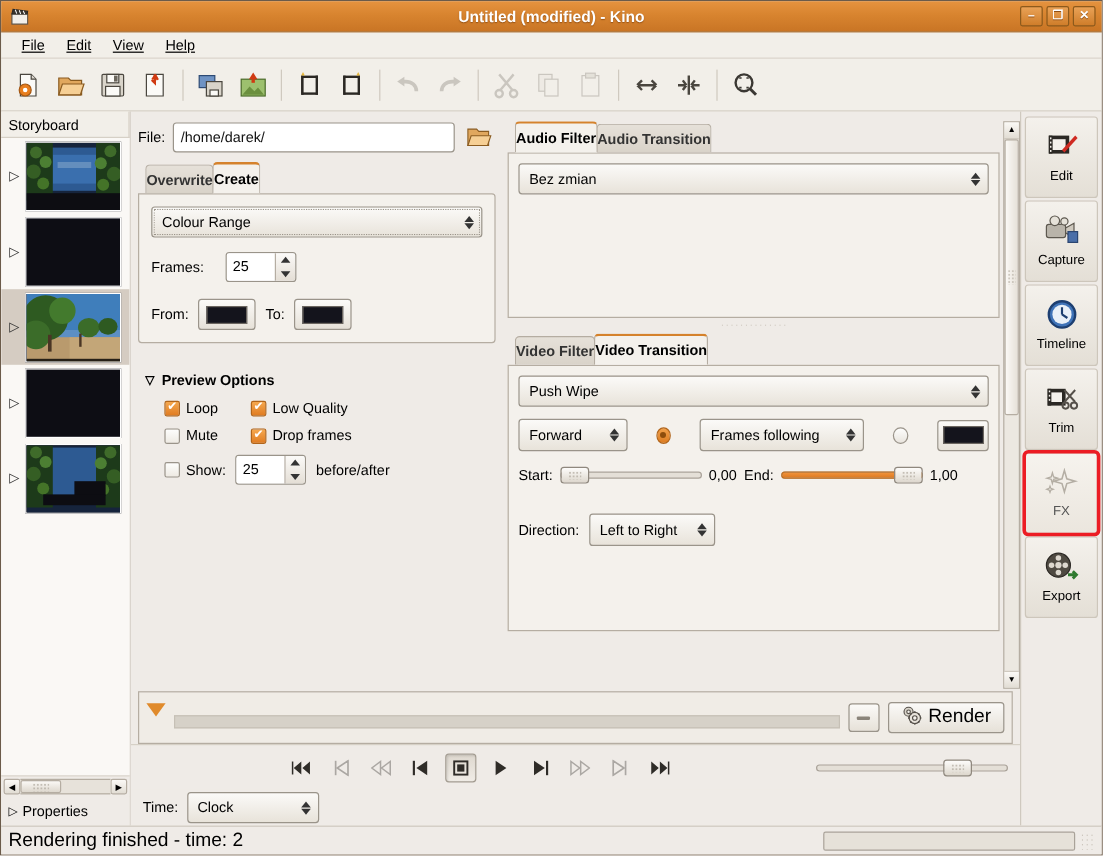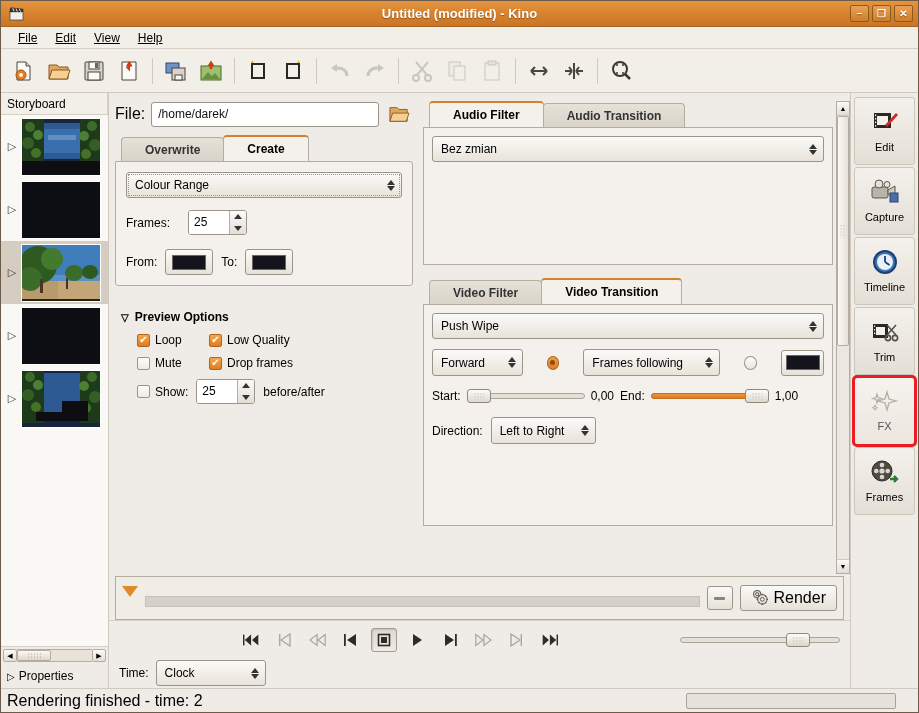--- a/index.html
+++ b/index.html
@@ -86,28 +86,28 @@
   .sb-props .tri { font-size:10px; }
   .sb-props .lbl { font-size:12px; }
 
   
   .center { flex:1 1 auto; display:flex; flex-direction:column; min-width:0; background:#efebe7; }
   .panes { flex:1 1 auto; display:flex; min-height:0; padding:4px 0 0 0; }
 
   
   .pane-left { width:310px; flex:0 0 310px; padding:4px 6px 0 6px; display:flex; flex-direction:column; }
   .file-row { display:flex; align-items:center; gap:6px; margin-bottom:8px; }
-  .file-row label { font-size:16px;text-align:center; }
+  .file-row label { font-size:12px;text-align:center; }
   .file-input { flex:1 1 auto; height:25px; border:1px solid #9a948a; border-radius:3px;
                 background:#fff; padding:0 6px; font-size:12px; line-height:23px; color:#111; }
   .folder-btn { width:28px; height:26px; display:flex; align-items:center; justify-content:center; cursor:pointer; }
 
   .tabs { display:flex; align-items:flex-end; height:26px; padding-left:6px; }
   .tab {
-    height:24px; padding:0 23px; display:flex; align-items:center; font-size:12px; font-weight:bold;
+    height:24px; padding:0 0; display:flex; align-items:center; font-size:12px; font-weight:bold;
     border:1px solid #b5ada2; border-bottom:none; border-radius:4px 4px 0 0;
     background:linear-gradient(to bottom,#e6e1d9,#d9d3c9); margin-right:-1px; cursor:pointer; color:#333;
   }
   .tab.active { background:#f4f1ec; border-top:2px solid #d5822c; height:26px; color:#000; z-index:2; }
   .tab-body { border:1px solid #b5ada2; background:#f4f1ec; padding:10px; border-radius:0 3px 3px 3px; }
 
   .combo { height:26px; border:1px solid #9a948a; border-radius:3px;
            background:linear-gradient(to bottom,#fbfaf8,#e8e3da);
            display:flex; align-items:center; padding:0 4px 0 8px; font-size:12px; cursor:pointer; }
   .combo .lbl { flex:1 1 auto; }
@@ -166,21 +166,21 @@
   .slider { position:relative; height:14px; display:flex; align-items:center; }
   .sl-track { height:6px; border:1px solid #a9a299; border-radius:3px; background:#e4dfd7; width:100%; }
   .sl-fill { position:absolute; left:0; top:4px; height:6px; border:1px solid #c27021; border-radius:3px;
              background:linear-gradient(to bottom,#f0923a,#dd7a22); }
   .sl-knob { position:absolute; top:0; width:24px; height:14px; border:1px solid #8f887e; border-radius:3px;
              background:linear-gradient(to bottom,#fdfcfa,#ddd7cd); cursor:pointer; }
   .sl-knob::after { content:""; position:absolute; left:50%; top:50%; transform:translate(-50%,-50%);
              width:11px; height:7px;
              background-image:radial-gradient(circle,#b0a99e 0.5px,transparent 0.6px); background-size:3px 3px; }
 
-  .dirrow { display:flex; align-items:center; gap:8px; margin-top:14px; font-size:12px; }
+  .dirrow { display:flex; align-items:center; gap:8px; margin-top:25px; font-size:12px; }
 
   .fx-scroll { width:14px; flex:0 0 14px; margin-left:3px; display:flex; flex-direction:column;
                border:1px solid #b5ada2; background:#ece8e1; }
   .vs-arrow { height:14px; display:flex; align-items:center; justify-content:center;
               background:linear-gradient(to bottom,#fbf9f6,#e2ddd4); border-bottom:1px solid #cfc9bf; cursor:pointer; font-size:7px; }
   .vs-arrow.bot { border-bottom:none; border-top:1px solid #cfc9bf; }
   .vs-track { flex:1 1 auto; position:relative; }
   .vs-thumb { position:absolute; left:0; right:0; top:0; height:52%;
               background:linear-gradient(to right,#fbf9f6,#e6e1d8); border:1px solid #b5ada2; border-radius:2px; }
   .vs-thumb::after { content:""; position:absolute; left:50%; top:50%; transform:translate(-50%,-50%);
@@ -862,21 +862,21 @@
           <svg width="30" height="26" viewBox="0 0 30 26">
             <circle cx="12" cy="12" r="10" fill="#4f4a42" stroke="#2b2824"></circle>
             <circle cx="12" cy="12" r="2.6" fill="#ddd8cf"></circle>
             <circle cx="12" cy="6" r="2.3" fill="#ddd8cf"></circle>
               <circle cx="12" cy="18" r="2.3" fill="#ddd8cf"></circle>
             <circle cx="6.3" cy="12" r="2.3" fill="#ddd8cf"></circle>
               <circle cx="17.7" cy="12" r="2.3" fill="#ddd8cf"></circle>
             <path d="M20 20h6M24 17l3 3-3 3" stroke="#2f7a2f" stroke-width="2.4" fill="none"></path>
           </svg>
         </span>
-        <span class="lbl">Frames</span>
+        <span class="lbl">Export</span>
       </div>
 
     </div>
   </div>
 
   <div class="statusbar">
     <span class="status-text">Rendering finished - time: 2</span>
     <span class="progress">
       <span class="fill" style="width:100%"></span>
     </span>

